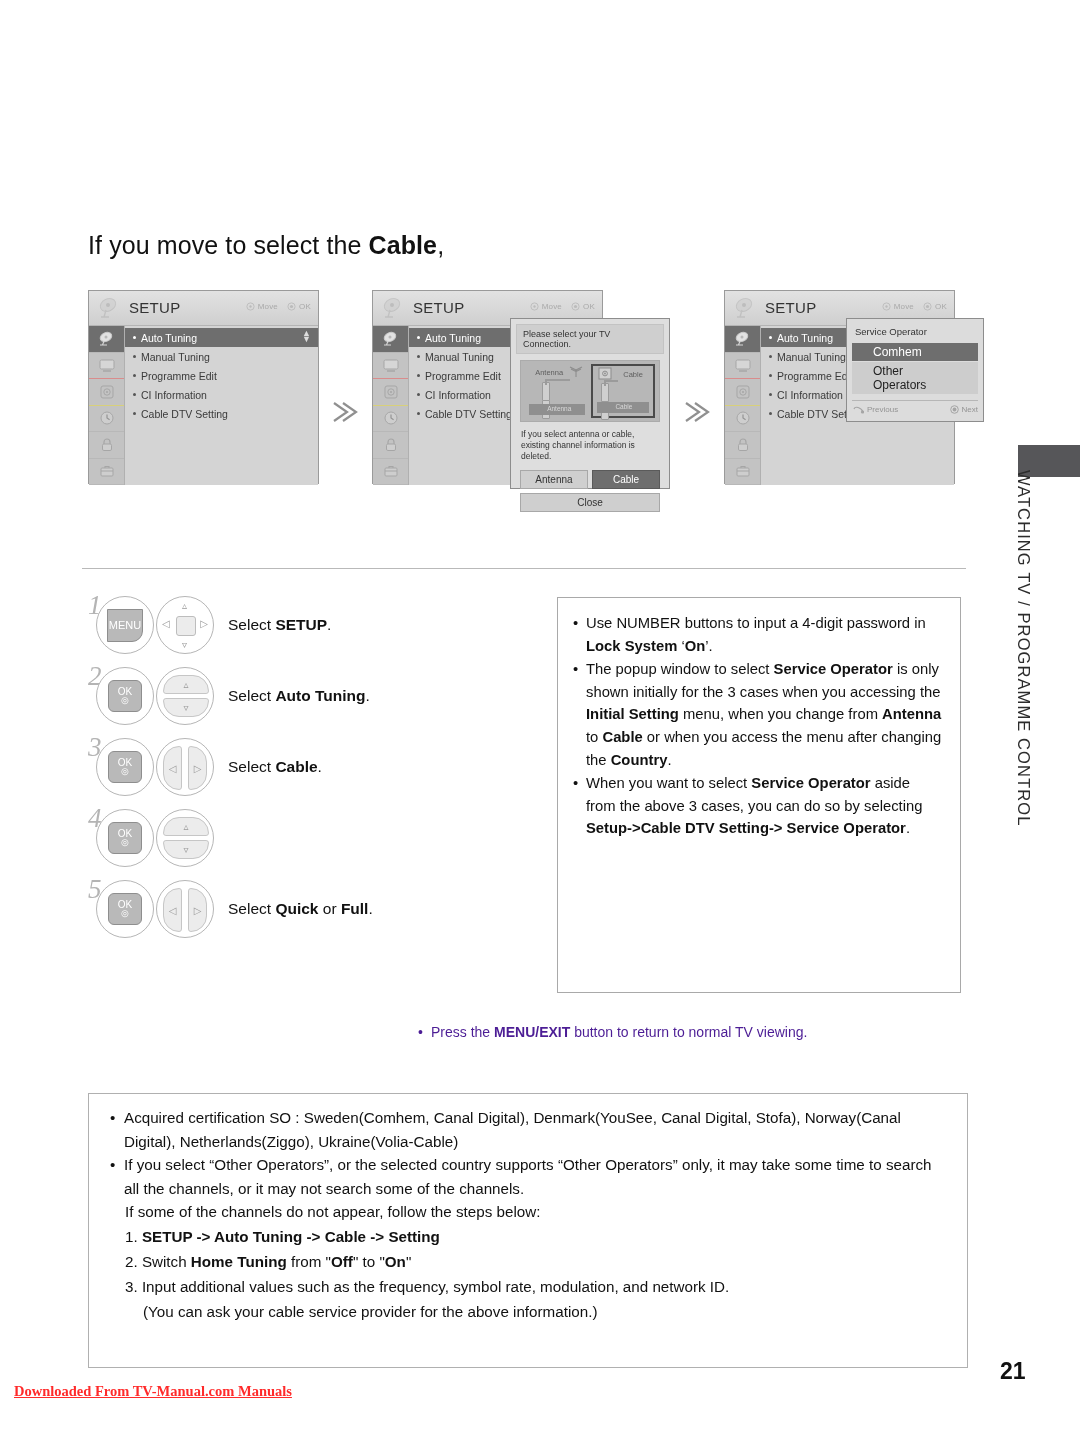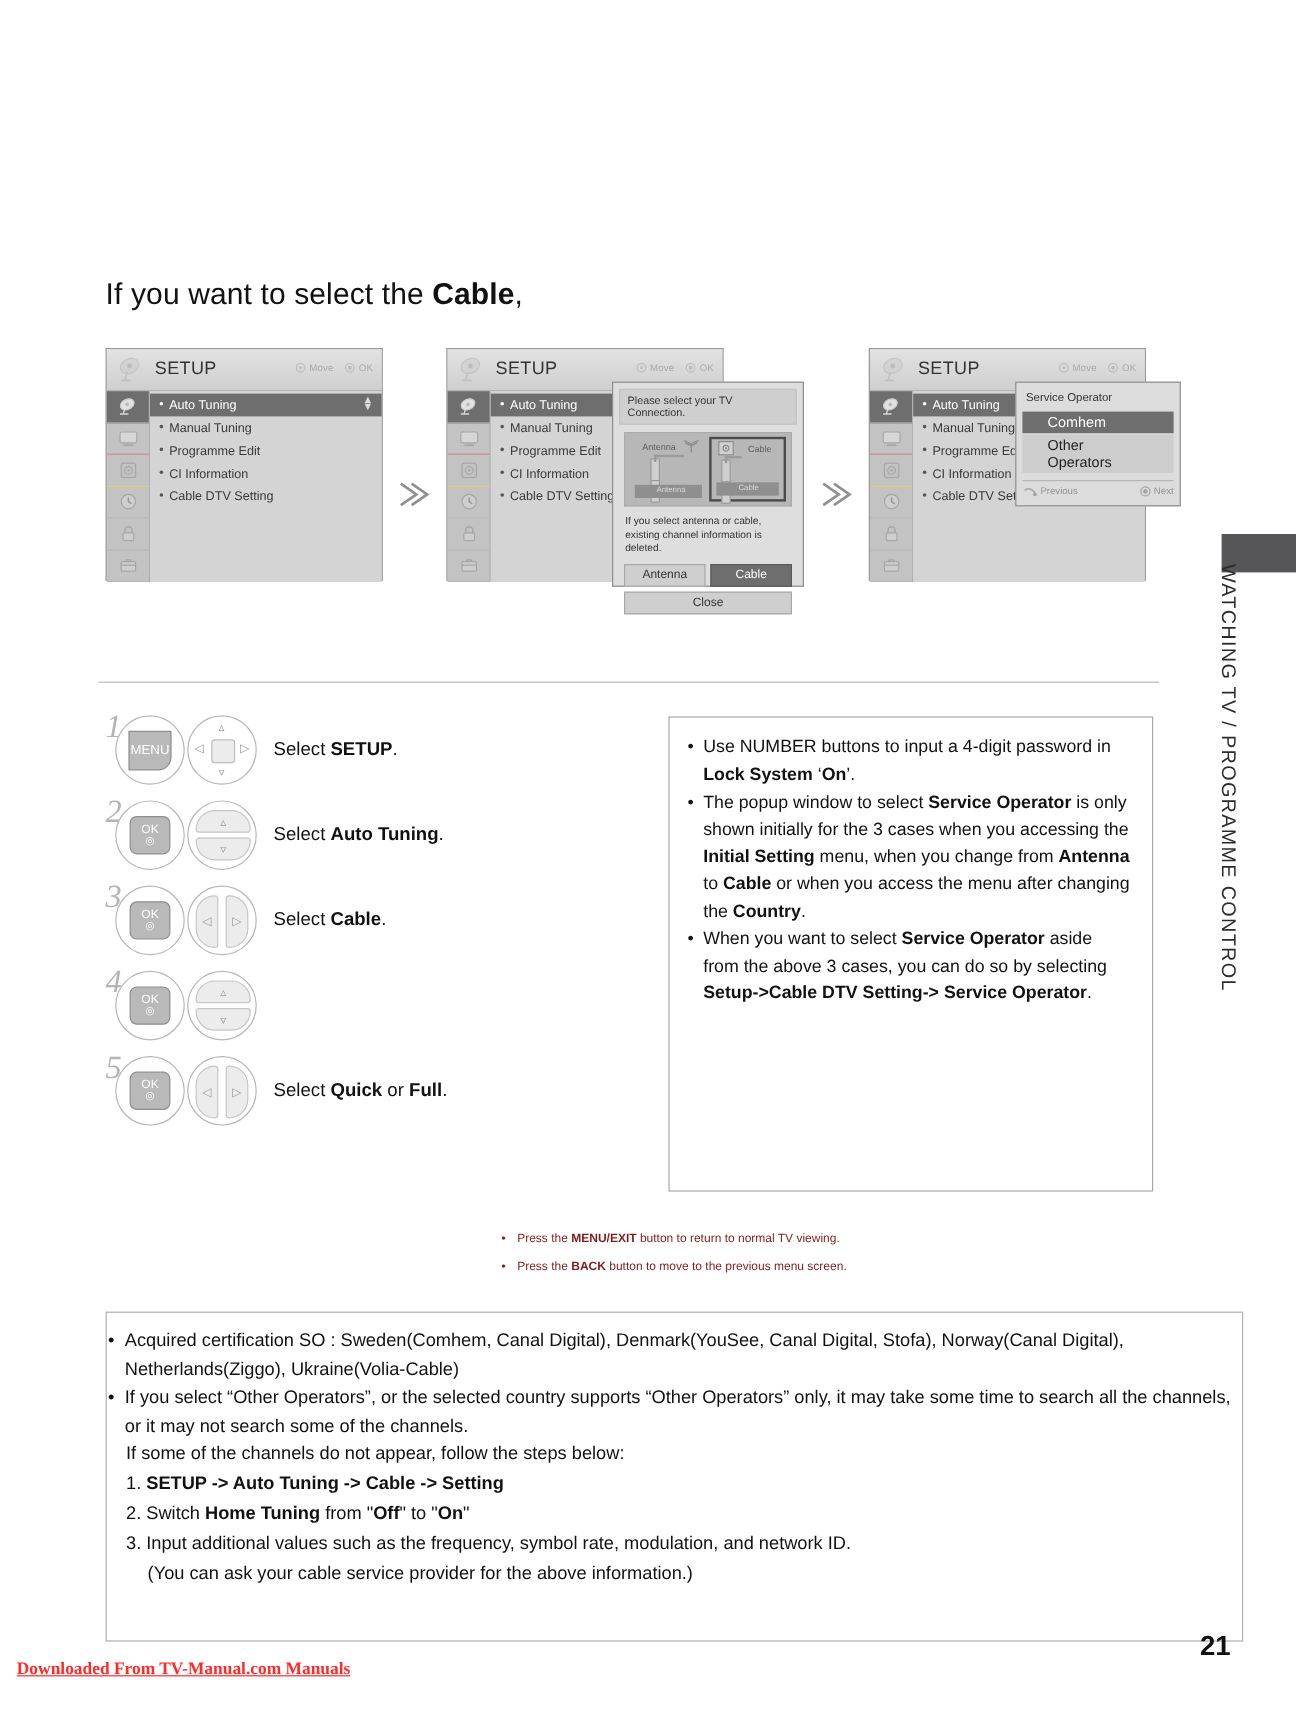--- a/index.html
+++ b/index.html
@@ -201,29 +201,29 @@
   .ib-li{
     font-size:14.8px;line-height:22.6px;color:#111;
     padding-left:14px;position:relative;margin-bottom:1px;
   }
   .ib-li:before{content:"•";position:absolute;left:1px;top:0;}
   .ib-li b{font-weight:bold;}
 
   
   .press{position:absolute;left:418px;top:1021px;width:560px;}
   .press div{
-    font-size:10px;line-height:23px;color:#7f1d1d;padding-left:13px;position:relative;
+    font-size:14px;line-height:23px;color:#4c1d95;padding-left:13px;position:relative;
   }
   .press div:before{content:"•";position:absolute;left:0;top:0;}
   .press b{font-weight:bold;}
 
   
   .notebox{
-    position:absolute;left:88px;top:1093px;width:948px;height:275px;
-    border:1px solid #b0b0b0;box-sizing:border-box;padding:12px 0;
+    position:absolute;left:88px;top:1093px;width:880px;height:275px;
+    border:1px solid #b0b0b0;box-sizing:border-box;padding:12px 20px;
   }
   .nb-li{
     font-size:15.2px;line-height:23.5px;color:#111;
     padding-left:15px;position:relative;
   }
   .nb-li:before{content:"•";position:absolute;left:1px;top:0;}
   .nb-sub{font-size:15.2px;line-height:23.5px;color:#111;padding-left:16px;}
   .nb-num{font-size:15.2px;line-height:25px;color:#111;padding-left:16px;}
   .nb-li b,.nb-num b{font-weight:bold;}
 
@@ -247,21 +247,21 @@
     position:absolute;left:14px;top:1383px;font-size:14.5px;
     color:#ff2a2a;text-decoration:underline;font-family:"Liberation Serif",serif;font-weight:bold;
   }
 </style>
 </head>
 <body>
 
 <div class="page">
 
   <div class="heading">
-    <span>If you want to select the </span><b>Cable</b><span>,</span>
+    <span>If you move to select the </span><b>Cable</b><span>,</span>
   </div>
 
   <div class="osd-row">
 
     <div class="osd osd-1">
       <div class="osd-head">
         <svg class="osd-dish" viewBox="0 0 26 24">
           <ellipse cx="11" cy="9" rx="8" ry="6" fill="#c9c9c9" stroke="#aaa" transform="rotate(-25 11 9)"></ellipse>
           <circle cx="11" cy="9" r="2" fill="#9a9a9a"></circle>
           <path d="M9 14 L7 21 M4 21 h8" stroke="#aaa" fill="none" stroke-width="1.4"></path>
@@ -667,21 +667,20 @@
   <div class="infobox">
     <ul class="ib-ul">
       <li class="ib-li">Use NUMBER buttons to input a 4-digit password in <b>Lock System</b> ‘<b>On</b>’.</li>
       <li class="ib-li">The popup window to select <b>Service Operator</b> is only shown initially for the 3 cases when you accessing the <b>Initial Setting</b> menu, when you change from <b>Antenna</b> to <b>Cable</b> or when you access the menu after changing the <b>Country</b>.</li>
       <li class="ib-li">When you want to select <b>Service Operator</b> aside from the above 3 cases, you can do so by selecting <b>Setup-&gt;Cable DTV Setting-&gt; Service Operator</b>.</li>
     </ul>
   </div>
 
   <div class="press">
     <div>Press the <b>MENU/EXIT</b> button to return to normal TV viewing.</div>
-    <div>Press the <b>BACK</b> button to move to the previous menu screen.</div>
   </div>
 
   <div class="notebox">
     <div class="nb-li">Acquired certification SO : Sweden(Comhem, Canal Digital), Denmark(YouSee, Canal Digital, Stofa), Norway(Canal Digital), Netherlands(Ziggo), Ukraine(Volia-Cable)</div>
     <div class="nb-li">If you select “Other Operators”, or the selected country supports “Other Operators” only, it may take some time to search all the channels, or it may not search some of the channels.</div>
     <div class="nb-sub">If some of the channels do not appear, follow the steps below:</div>
     <div class="nb-num">1. <b>SETUP -&gt; Auto Tuning -&gt; Cable -&gt; Setting</b></div>
     <div class="nb-num">2. Switch <b>Home Tuning</b>  from "<b>Off</b>" to "<b>On</b>"</div>
     <div class="nb-num">3. Input additional values such as the frequency, symbol rate, modulation, and network ID.</div>
     <div class="nb-num" style="padding-left:34px;">(You can ask your cable service provider for the above information.)</div>

